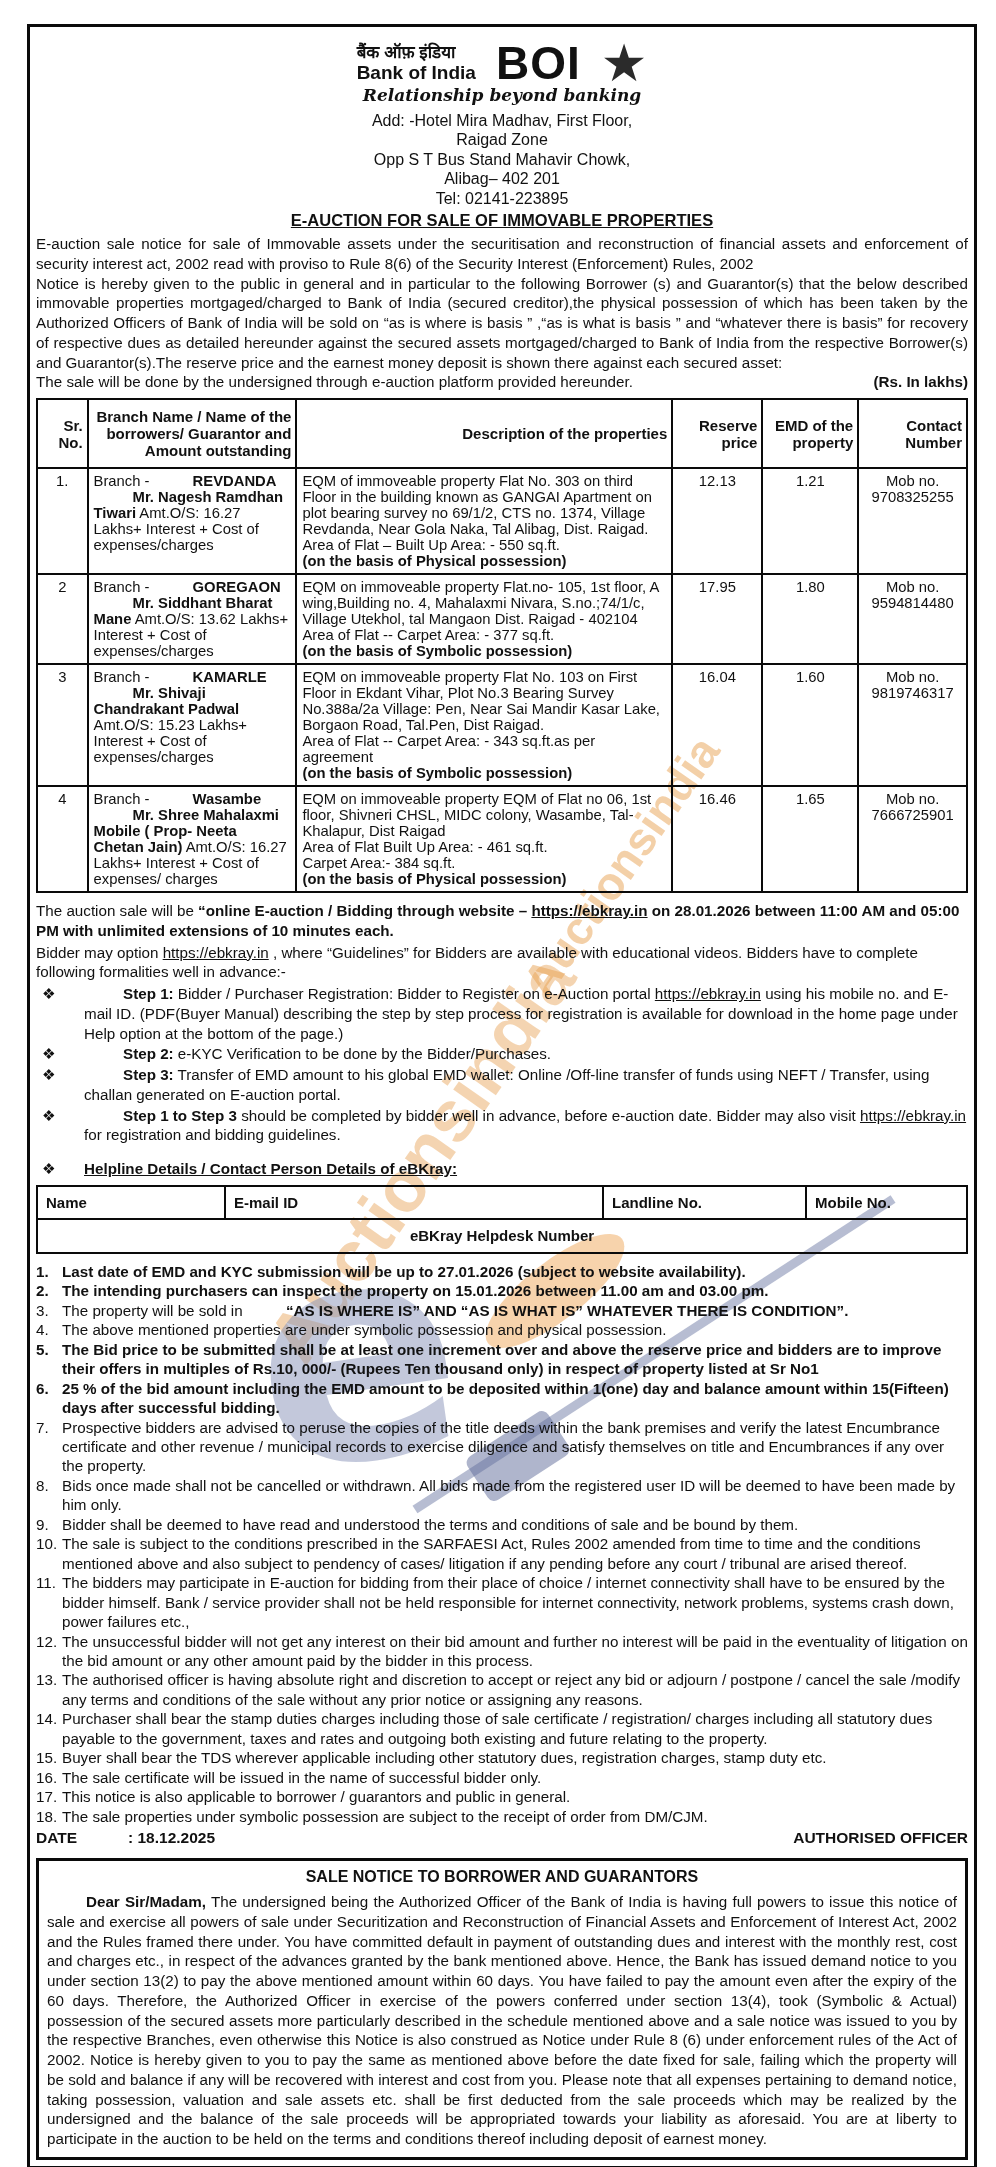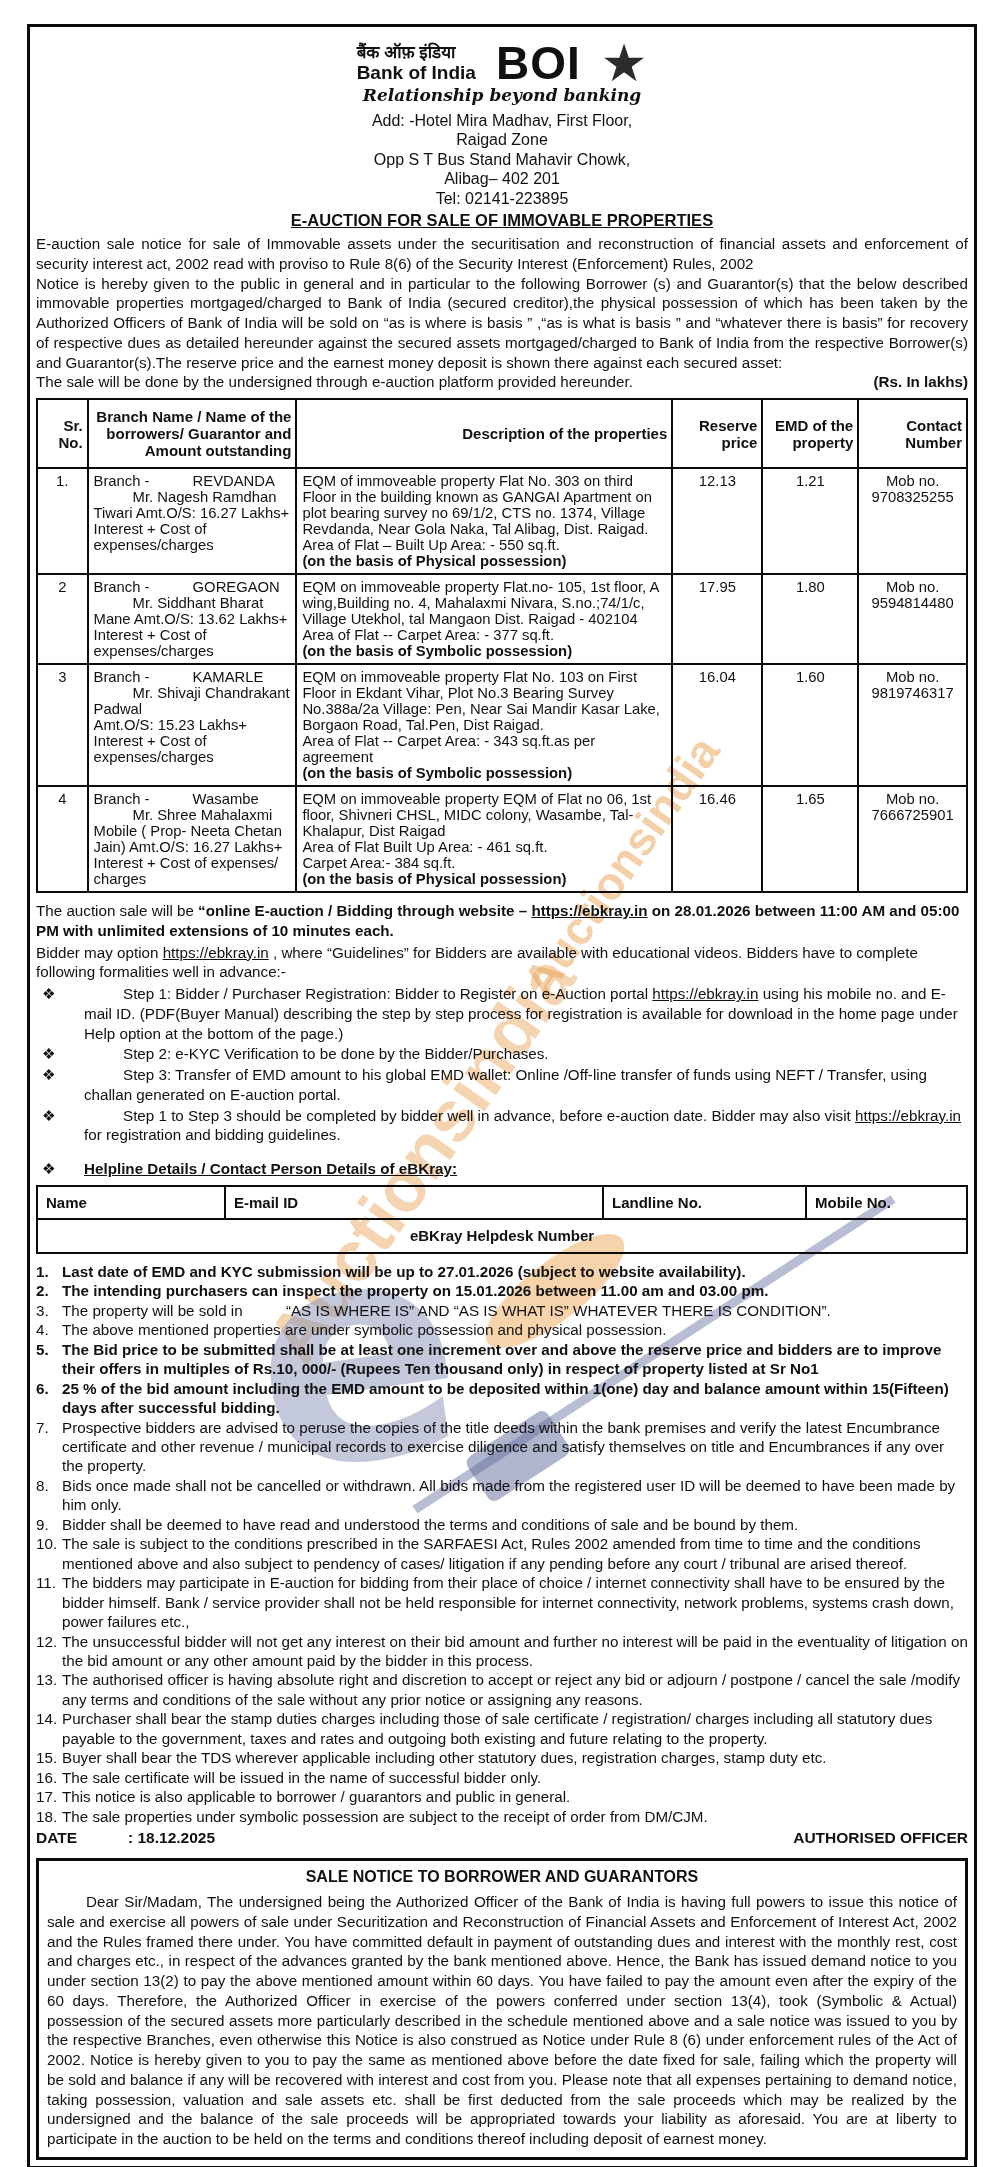--- a/index.html
+++ b/index.html
@@ -41,21 +41,21 @@
   .rs-note{font-weight:bold;white-space:nowrap;}
   
   table{border-collapse:collapse;width:100%;}
   .prop-table{margin-top:6px;font-size:14.8px;}
   .prop-table th,.prop-table td{border:2px solid #0a0a0a;padding:4px 5px;vertical-align:top;}
   .prop-table th{font-size:15px;text-align:right;vertical-align:middle;padding:8px 4px;}
   .col-sr{width:42px;} .col-branch{width:205px;} .col-desc{width:390px;}
   .col-res{width:82px;} .col-emd{width:88px;} .col-con{width:100px;}
   .td-center{text-align:center;}
   .td-num{text-align:center;vertical-align:middle;}
-  .bold{font-weight:normal;padding-left:39px;}
+  .bold{font-weight:bold;padding-left:39px;}
   .possession{font-weight:bold;}
   
   .post{font-size:15.2px;line-height:1.3;margin-top:8px;}
   .post p{margin:0 0 2px 0;}
   .lead-bold{font-weight:bold;}
   a.doclink{color:#111;text-decoration:underline;}
   .lead-bold a.doclink{font-weight:bold;}
   .step{display:flex;margin:1px 0;}
   .step-bullet{width:42px;flex:none;padding-left:6px;}
   .step-body{flex:1;}

